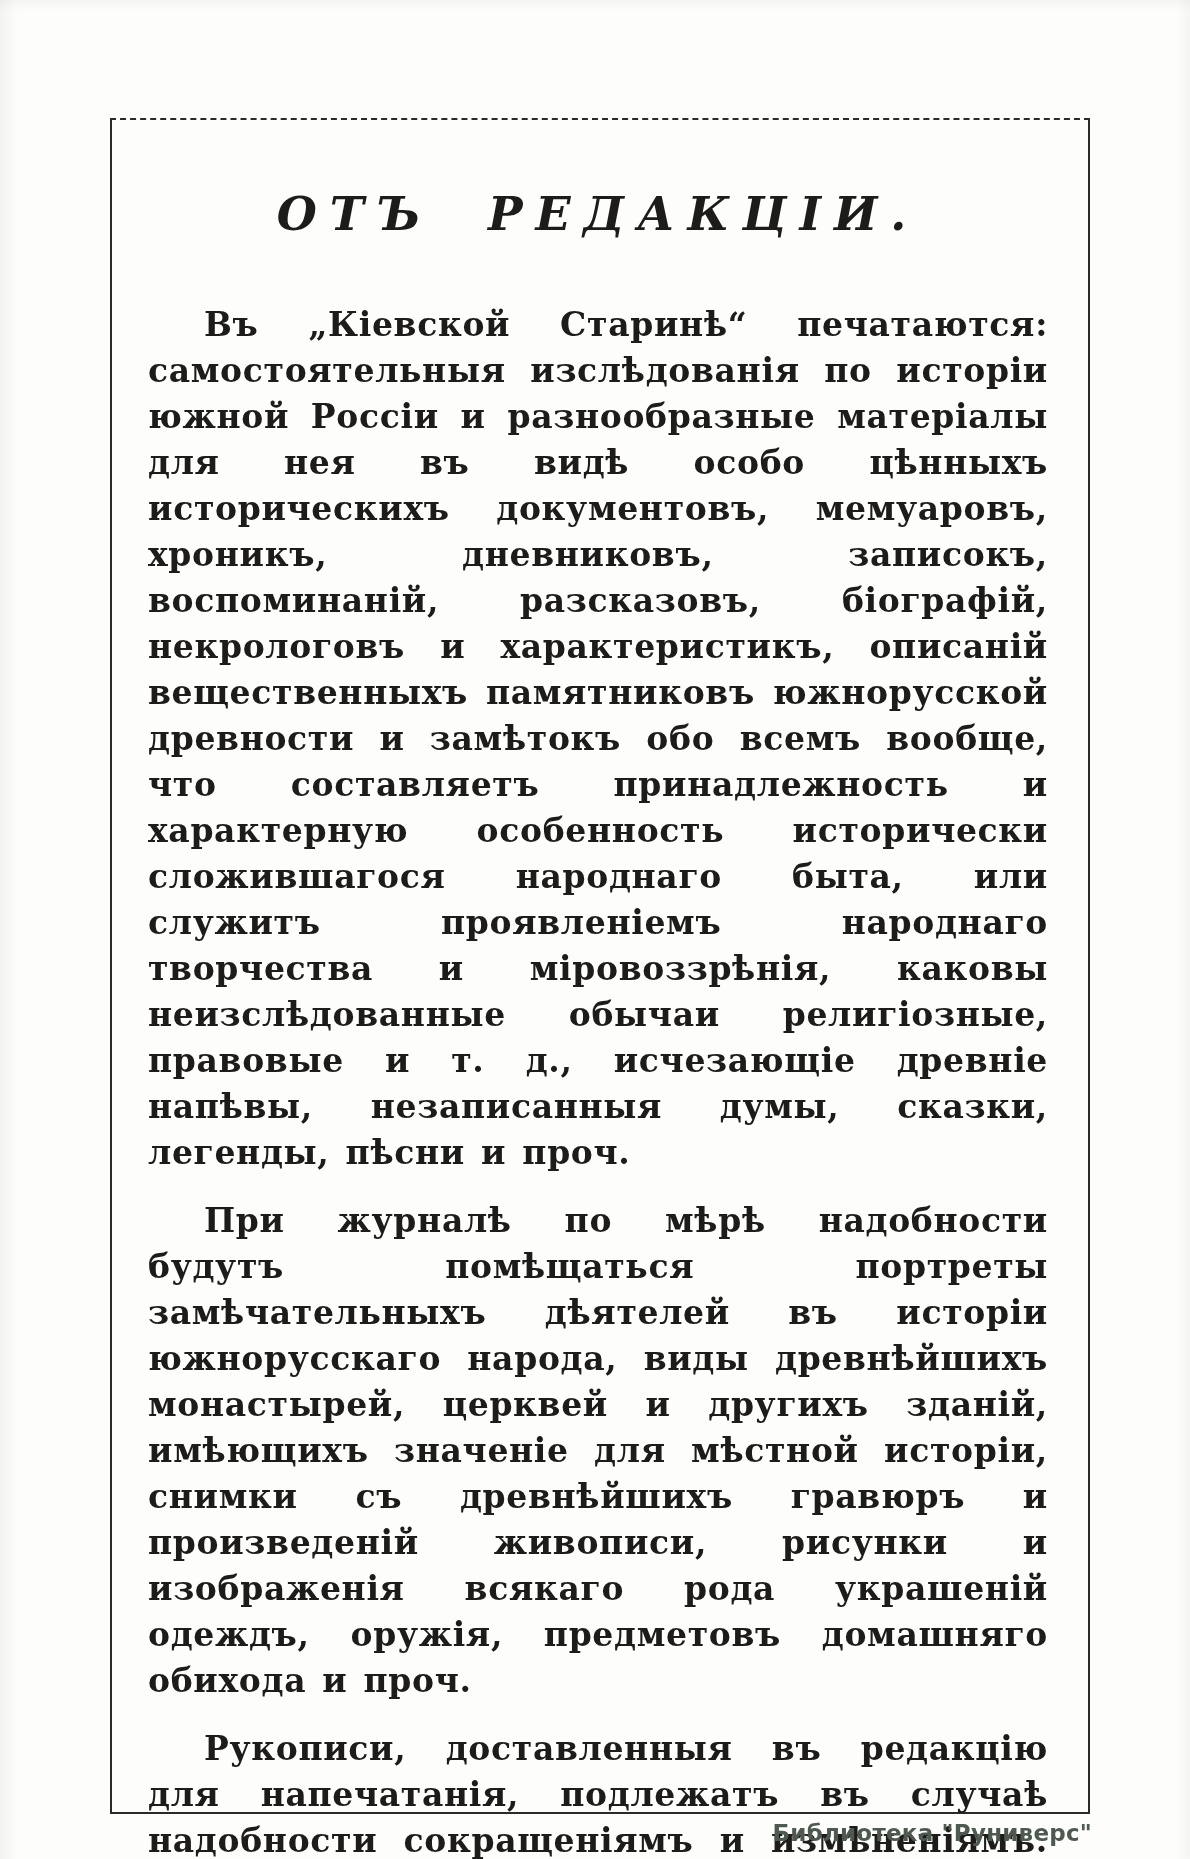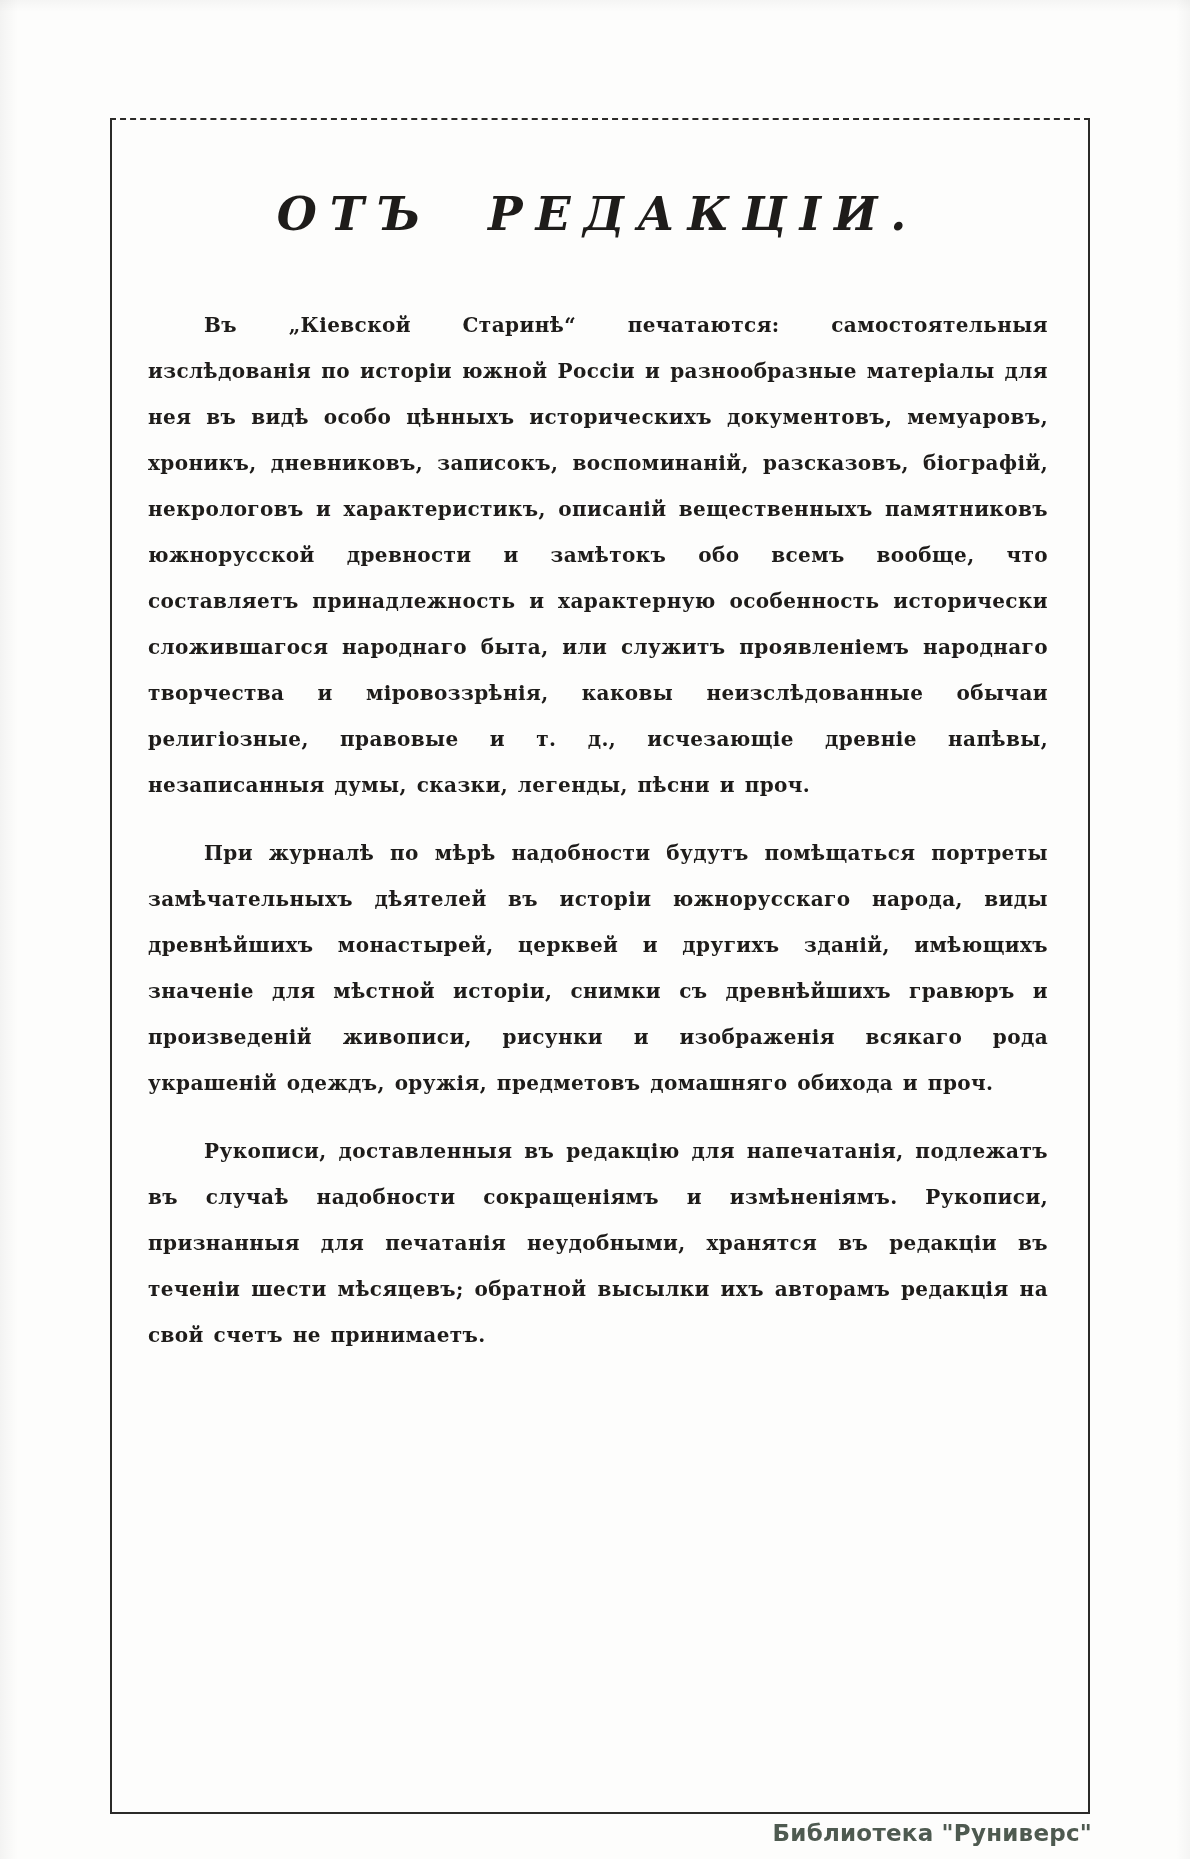--- a/index.html
+++ b/index.html
@@ -49,21 +49,21 @@
     font-style:italic;
     font-weight:bold;
     font-size:46px;
     line-height:1.25;
     text-align:center;
     letter-spacing:0.28em;
     word-spacing:0.55em;
     margin:36px 0 58px 0;
   }
   .doc-paragraph{
-    font-size:20px;
+    font-size:33px;
     font-weight:bold;
     line-height:46px;
     text-align:justify;
     text-indent:56px;
     letter-spacing:0.02em;
     word-spacing:0.12em;
     margin:0 0 22px 0;
   }
   .watermark{
     position:absolute;

